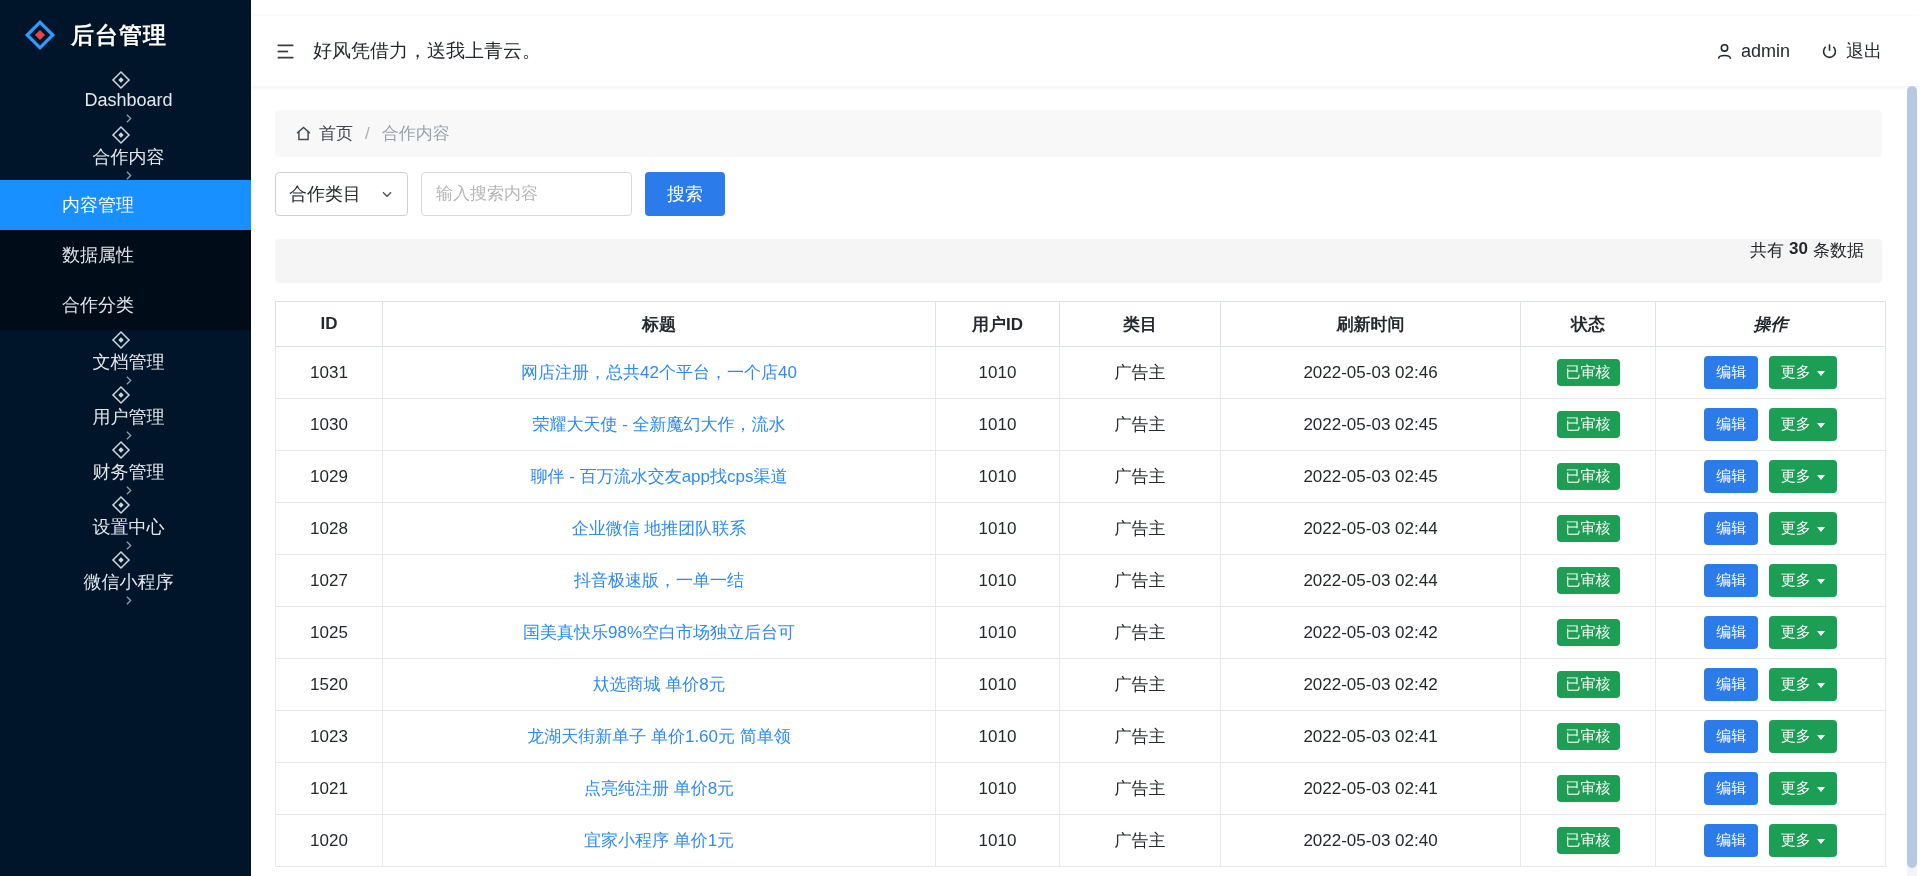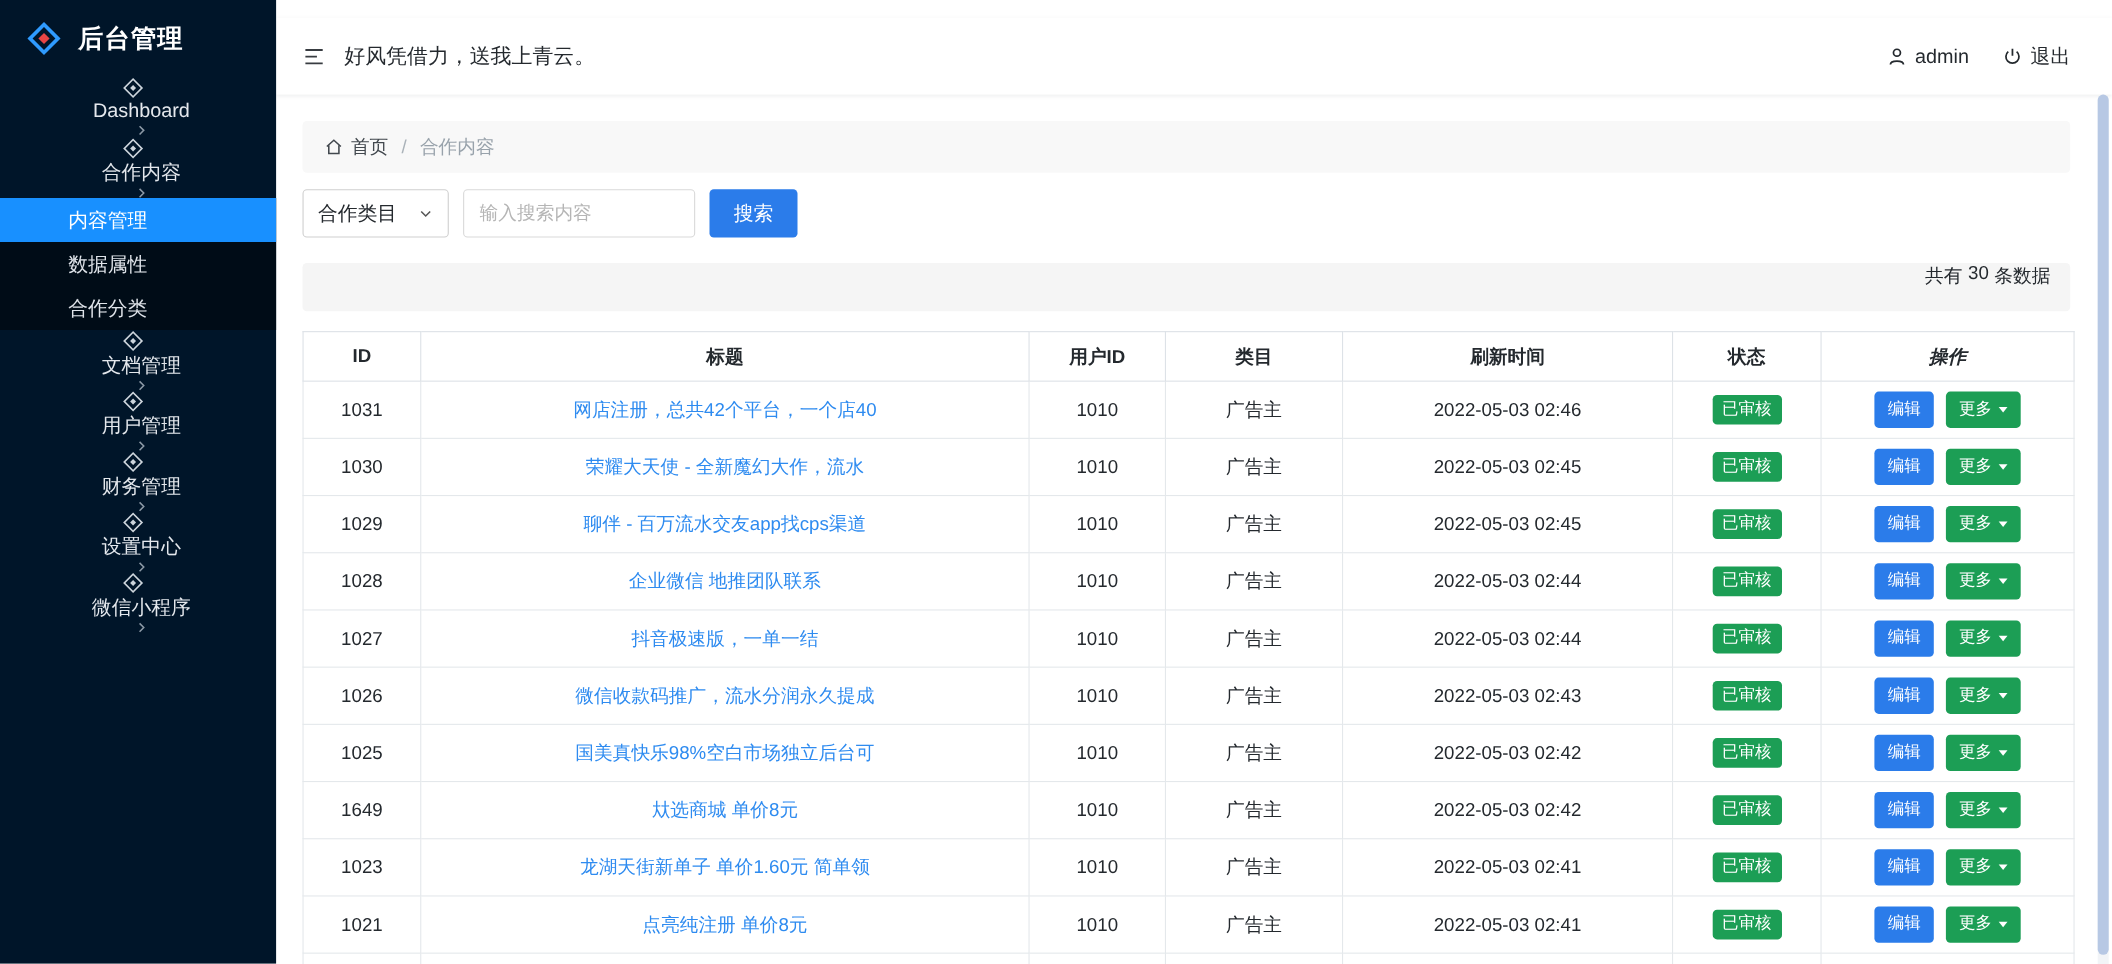--- a/index.html
+++ b/index.html
@@ -21,21 +21,21 @@
   .menu-item {
     height: 55px; display: flex; align-items: center;
     padding: 0 22px 0 28px; cursor: pointer;
     font-size: 18px; color: #e4e8ed; flex-direction: column;
   }
   .mi-icon { width: 20px; height: 20px; margin-right: 15px; color: #cdd5dc; display: flex; align-items: center; }
   .mi-label { flex: 1; white-space: nowrap; }
   .mi-arrow { color: #8b98a5; display: flex; align-items: center; }
   .submenu { background: var(--submenu-bg, #000c17); }
   .submenu-item {
-    height: 40px; display: flex; align-items: center; padding-left: 62px;
+    height: 50px; display: flex; align-items: center; padding-left: 62px;
     font-size: 18px; color: #dfe4ea; cursor: pointer;
   }
   .submenu-item.active { background: var(--active-bg, #1890ff); color: #fff; }
 
   
   .main { position: absolute; left: 251px; top: 16px; right: 0; height: 876px; background: #fff; }
   .topbar {
     height: 70px; background: #fff; display: flex; align-items: center;
     padding: 0 38px 0 24px; box-shadow: 0 1px 4px rgba(0,21,41,.08);
     position: relative; z-index: 10;
@@ -73,21 +73,21 @@
     border: none; border-radius: 4px; font-size: 18px; cursor: pointer;
     font-family: "Liberation Sans", "DejaVu Sans", sans-serif;
   }
 
   
   .stats-bar {
     margin: 23px 38px 0 24px; height: 44px; background: #f5f5f5; border-radius: 4px;
     display: flex; justify-content: flex-end;
     padding: 0 18px; font-size: 17px; color: #24292e; gap: 5px;
   }
-  .stats-bar b { font-weight: normal; }
+  .stats-bar b { font-weight: bold; }
 
   
   .data-table {
     margin: 18px 38px 0 24px; width: 1610px; border-collapse: collapse;
     table-layout: fixed; font-size: 17px; background: #fff;
   }
   .data-table th {
     border: 1px solid #dde2e7; height: 45px; font-size: 17px; font-weight: bold;
     color: #24292e; text-align: center; background: #fff; padding: 0 6px;
   }
@@ -388,49 +388,35 @@
     <td>2022-05-03 02:44</td>
     <td>
       <span class="badge">已审核</span>
     </td>
     <td>
       <button class="btn btn-edit">编辑</button>
       <button class="btn btn-more"><span>更多</span><span class="caret"></span></button>
     </td>
   </tr>
         <tr>
-    <td>1026</td>
-    <td><a class="title-link">微信收款码推广，流水分润永久提成</a></td>
-    <td>1010</td>
-    <td>广告主</td>
-    <td>2022-05-03 02:43</td>
-    <td>
-      <span class="badge">已审核</span>
-    </td>
-    <td>
-      <button class="btn btn-edit">编辑</button>
-      <button class="btn btn-more"><span>更多</span><span class="caret"></span></button>
-    </td>
-  </tr>
-        <tr>
     <td>1025</td>
     <td><a class="title-link">国美真快乐98%空白市场独立后台可</a></td>
     <td>1010</td>
     <td>广告主</td>
     <td>2022-05-03 02:42</td>
     <td>
       <span class="badge">已审核</span>
     </td>
     <td>
       <button class="btn btn-edit">编辑</button>
       <button class="btn btn-more"><span>更多</span><span class="caret"></span></button>
     </td>
   </tr>
         <tr>
-    <td>1649</td>
+    <td>1520</td>
     <td><a class="title-link">夶选商城 单价8元</a></td>
     <td>1010</td>
     <td>广告主</td>
     <td>2022-05-03 02:42</td>
     <td>
       <span class="badge">已审核</span>
     </td>
     <td>
       <button class="btn btn-edit">编辑</button>
       <button class="btn btn-more"><span>更多</span><span class="caret"></span></button>

